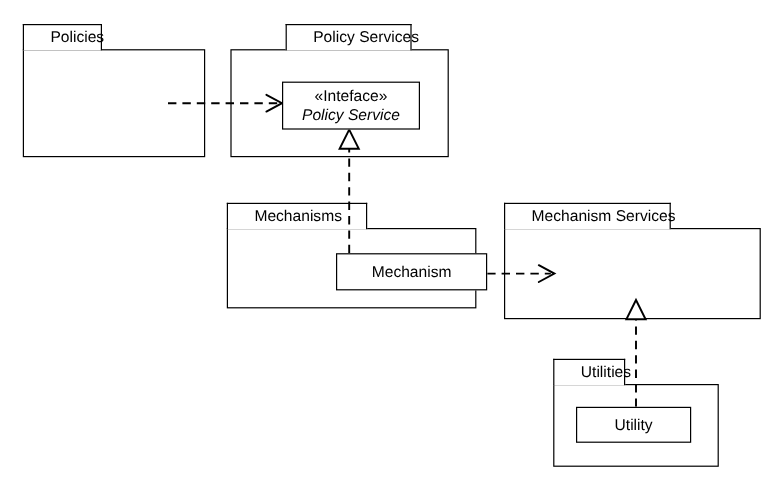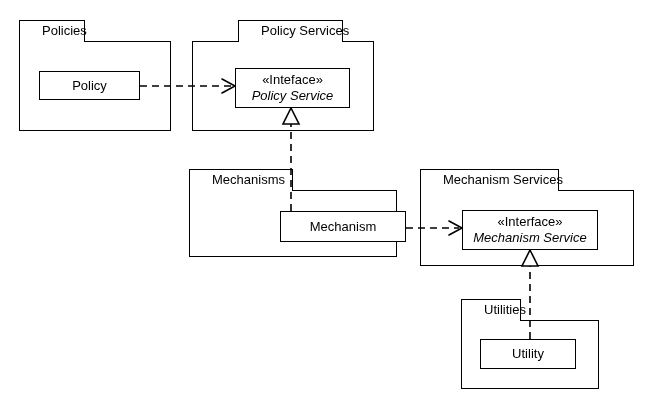--- a/index.html
+++ b/index.html
@@ -100,21 +100,21 @@
   </div>
 
   <div class="package">
     <div class="package-tab" id="tab-policy-services" style="left: 192px; top: 20px; width: 105px; height: 22px; margin-left: 46px;">
       <span>Policy Services</span>
     </div>
     <div class="package-body" id="body-policy-services" style="left: 192px; top: 41px; width: 182px; height: 90px;"></div>
   </div>
 
   <div class="package">
-    <div class="package-tab" id="tab-mechanisms" style="left: 189px; top: 169px; width: 104px; height: 22px;">
+    <div class="package-tab" id="tab-mechanisms" style="left: 189px; top: 169px; width: 117px; height: 22px;">
       <span>Mechanisms</span>
     </div>
     <div class="package-body" id="body-mechanisms" style="left: 189px; top: 190px; width: 208px; height: 67px;"></div>
   </div>
 
   <div class="package">
     <div class="package-tab" id="tab-mechanism-services" style="left: 420px; top: 169px; width: 139px; height: 22px;">
       <span>Mechanism Services</span>
     </div>
     <div class="package-body" id="body-mechanism-services" style="left: 420px; top: 190px; width: 214px; height: 76px;"></div>
@@ -143,35 +143,28 @@
       <line x1="358" y1="228" x2="459" y2="228" stroke="#000000" stroke-width="1.6" stroke-dasharray="7,5"></line>
       <path d="M 449 221 L 462 228 L 449 235" fill="none" stroke="#000000" stroke-width="1.6" stroke-linecap="round" stroke-linejoin="miter"></path>
     </g>
 
     <g>
       <line x1="530" y1="339" x2="530" y2="266" stroke="#000000" stroke-width="1.6" stroke-dasharray="7,5"></line>
       <path d="M 530 250 L 538 266 L 522 266 Z" fill="#ffffff" stroke="#000000" stroke-width="1.6" stroke-linejoin="miter"></path>
     </g>
   </svg>
 
-  <div class="classbox" id="class-policy" style="left: 39px; top: 71px; width: 101px; height: 29px;">
-    <div class="cname">Policy</div>
-  </div>
 
   <div class="classbox" id="class-policy-service" style="left: 235px; top: 68px; width: 115px; height: 40px;">
     <div class="stereotype">«Inteface»</div>
     <div class="iname">Policy Service</div>
   </div>
 
   <div class="classbox" id="class-mechanism" style="left: 232px; top: 211px; width: 126px; height: 31px; margin-left: 48px;">
     <div class="cname">Mechanism</div>
   </div>
 
-  <div class="classbox" id="class-mechanism-service" style="left: 462px; top: 210px; width: 136px; height: 40px;">
-    <div class="stereotype">«Interface»</div>
-    <div class="iname">Mechanism Service</div>
-  </div>
 
   <div class="classbox" id="class-utility" style="left: 480px; top: 339px; width: 96px; height: 30px;">
     <div class="cname">Utility</div>
   </div>
 
 </div>
 
 </body></html>

